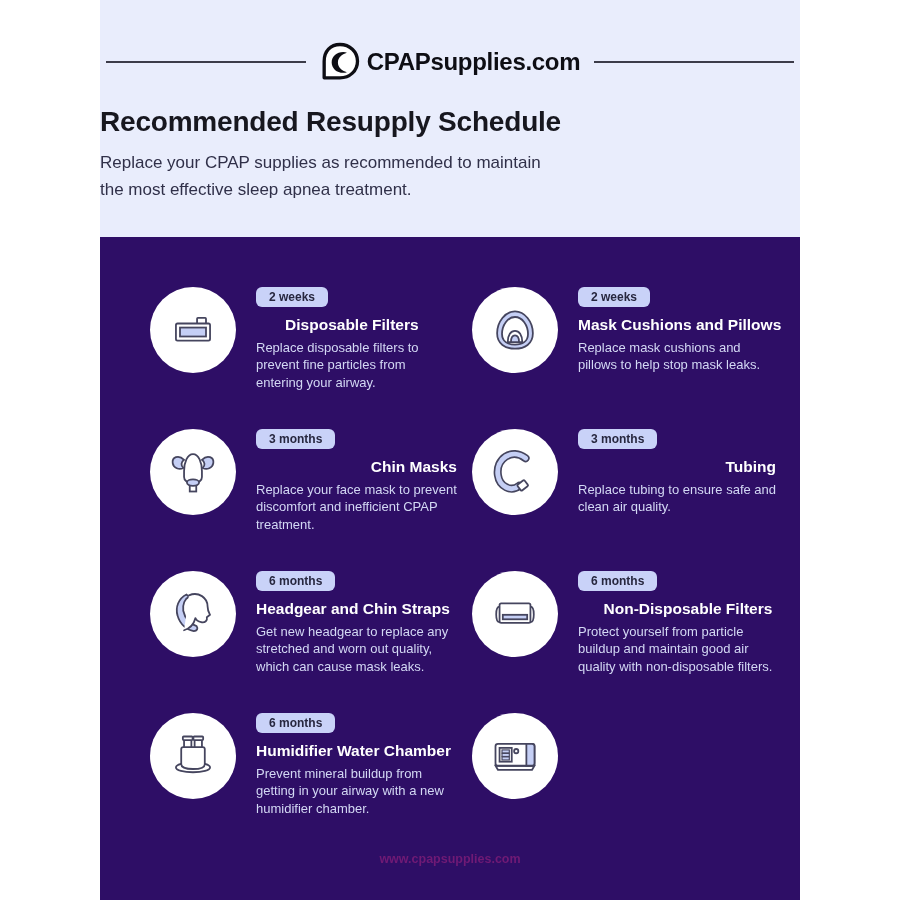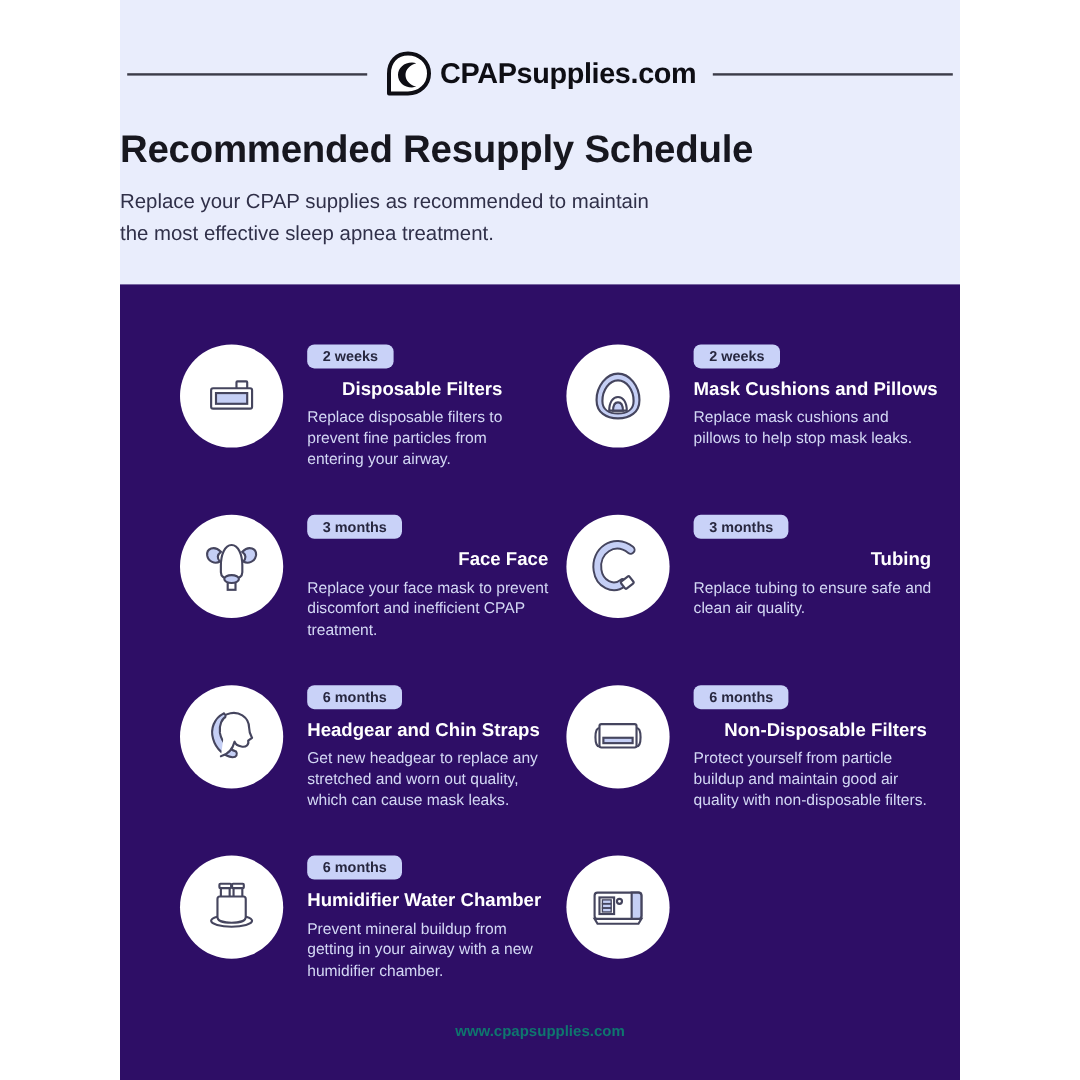--- a/index.html
+++ b/index.html
@@ -6,38 +6,38 @@
     font-family:"Liberation Sans","DejaVu Sans",sans-serif;}
   .canvas{position:relative;width:900px;height:900px;background:#ffffff;}
   .page{position:absolute;left:100px;top:0;width:700px;height:900px;background:var(--page_bg,#e9edfc);}
 
   
   .header{position:relative;padding-top:42px;text-align:left;}
   .logo-row{display:flex;align-items:center;padding:0 6px;}
   .logo-line{flex:1;height:2px;background:#3c3c49;}
   .logo-center{display:flex;align-items:center;gap:7px;margin:0 14px;}
   .brand-text{font-size:24px;font-weight:800;color:#0e0e14;letter-spacing:-0.3px;white-space:nowrap;}
-  .page-title{margin-top:24px;font-size:32px;font-weight:bold;color:#17171f;letter-spacing:-0.2px;}
+  .page-title{margin-top:24px;font-size:28px;font-weight:bold;color:#17171f;letter-spacing:-0.2px;}
   .page-subtitle{margin-top:11px;font-size:17px;color:#303049;line-height:1.6;white-space:pre-line;}
 
   
   .panel{position:absolute;top:237px;left:0;width:700px;height:758px;background:var(--panel_bg,#2e0e66);}
   .grid{display:grid;grid-template-columns:322px 1fr;grid-auto-rows:142px;padding:50px 10px 0 50px;}
   .item{display:flex;align-items:flex-start;gap:20px;}
   .icon-circle{width:86px;height:86px;border-radius:50%;background:#ffffff;flex:0 0 auto;
     display:flex;align-items:center;justify-content:center;}
   .item-text{padding-top:0;}
   .badge{display:inline-block;background:var(--badge_bg,#c9d2f8);color:#27273f;font-size:12px;
     font-weight:bold;padding:3px 13px;border-radius:6px;line-height:14px;}
   .item-title{margin-top:9px;font-size:15.5px;font-weight:bold;color:#ffffff;text-align:right;}
   .item-desc{margin-top:5px;font-size:13px;color:#d3d8f4;line-height:1.34;white-space:pre-line;}
 
   
   .footer{position:absolute;top:847px;left:0;width:700px;height:53px;text-align:center;}
-  .footer-url{padding-top:5px;font-size:12.5px;font-weight:bold;color:#0f766e;}
+  .footer-url{padding-top:5px;font-size:12.5px;font-weight:bold;color:#701a75;}
 
   svg{display:block;}
 </style>
 </head>
 <body>
 
 <div class="canvas">
   <div class="page">
 
     <div class="header">
@@ -107,21 +107,21 @@
                 <path d="M21 17 C14 10 6 14 7 21 C8 27 15 30 20 27 C17 24 17 20 21 17 Z" fill="#c5cff5"></path>
                 <path d="M43 17 C50 10 58 14 57 21 C56 27 49 30 44 27 C47 24 47 20 43 17 Z" fill="#c5cff5"></path>
                 <path d="M32 10 C25 10 21 20 21 31 L21 38 C21 43 26 45 32 45 C38 45 43 43 43 38 L43 31 C43 20 39 10 32 10 Z" fill="#ffffff"></path>
                 <rect x="28" y="46" width="8" height="10" fill="#ffffff"></rect>
                 <ellipse cx="32" cy="45" rx="7.5" ry="4" fill="#c5cff5"></ellipse>
               </svg>
             </span>
           </div>
           <div class="item-text">
             <span class="badge">3 months</span>
-            <div class="item-title">Face Face</div>
+            <div class="item-title">Chin Masks</div>
             <div class="item-desc">Replace your face mask to prevent
 discomfort and inefficient CPAP
 treatment.</div>
           </div>
         </div>
 
         <div class="item">
           <div class="icon-circle">
             <span>
               <svg width="52" height="52" viewBox="0 0 64 64" fill="none">

